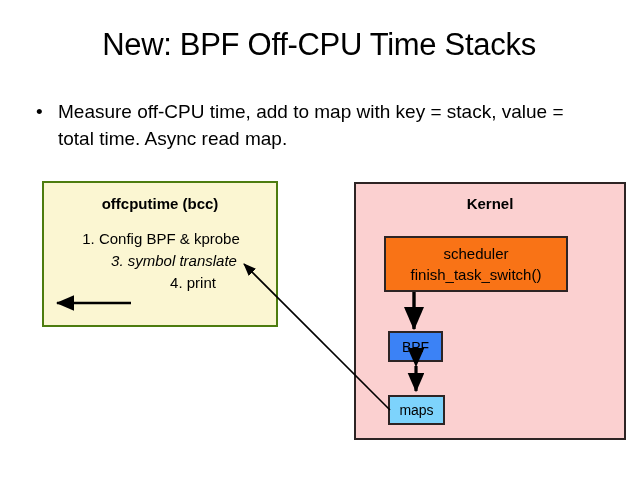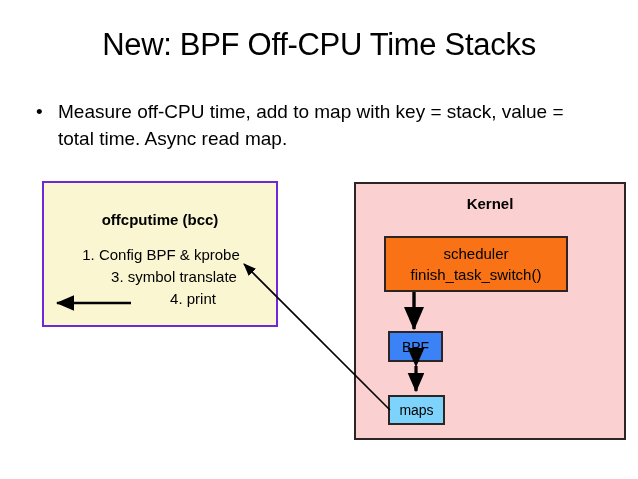--- a/index.html
+++ b/index.html
@@ -66,22 +66,22 @@
     align-items: center;
     justify-content: center;
   }
 
   #offcpu-box {
     left: 42px;
     top: 181px;
     width: 236px;
     height: 146px;
     background: #fbf6d2;
-    border: 2px solid #6d28d9;
-    justify-content: center;
+    border: 2px solid #4d7c0f;
+    justify-content: flex-start;
     padding-top: 11px;
   }
   #offcpu-title {
     font-size: 15px;
     font-weight: 700;
     line-height: 20px;
     text-align: center;
     width: 100%;
   }
   #offcpu-steps {
@@ -90,21 +90,21 @@
     text-align: center;
     font-size: 15px;
     line-height: 22px;
   }
   #offcpu-steps .step {
     display: block;
     white-space: nowrap;
   }
   .step-1 { padding-left: 2px; }
   .step-2 { padding-left: 18px; }
-  .step-3 { padding-left: 28px; }
+  .step-3 { padding-left: 28px; font-style: italic; }
   .step-4 { padding-left: 66px; }
 
   
   #kernel-box {
     left: 354px;
     top: 182px;
     width: 272px;
     height: 258px;
     background: #fbd0d0;
     border: 2px solid #2d2424;

